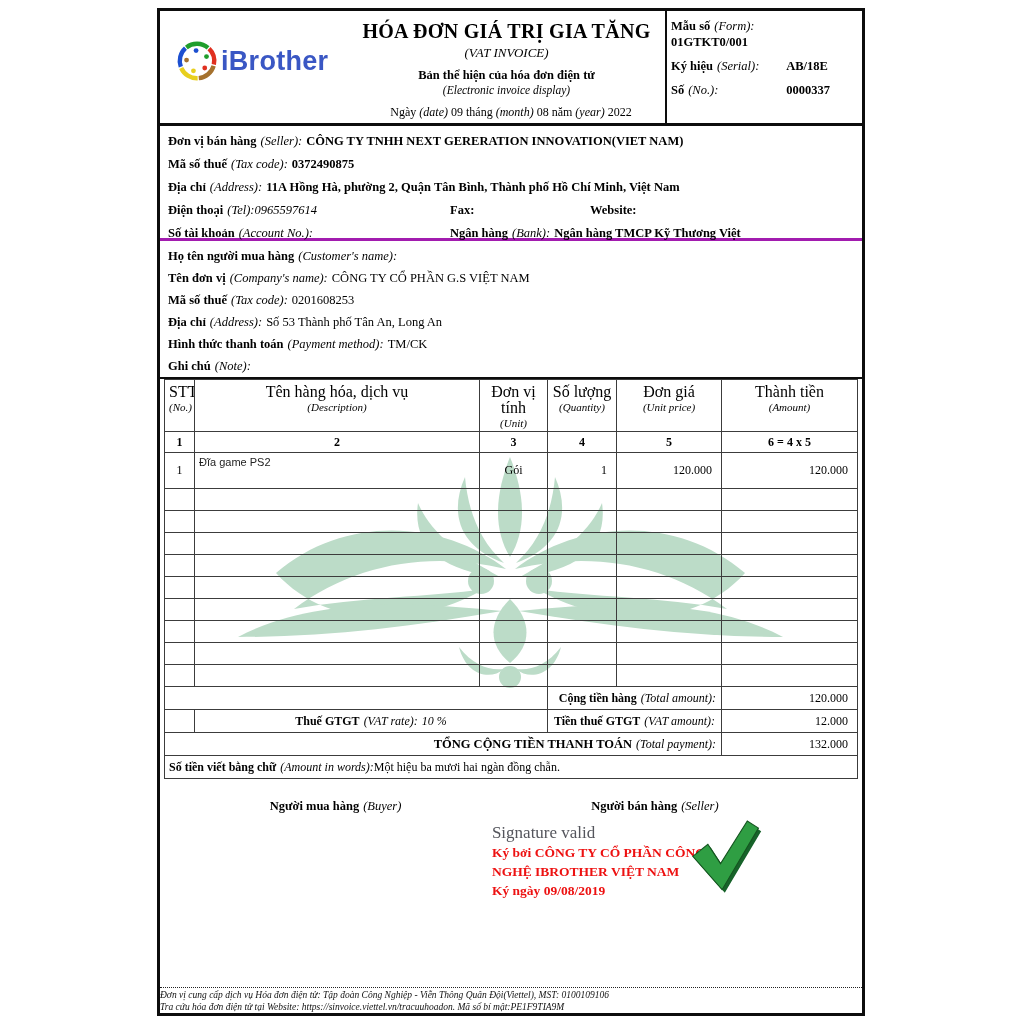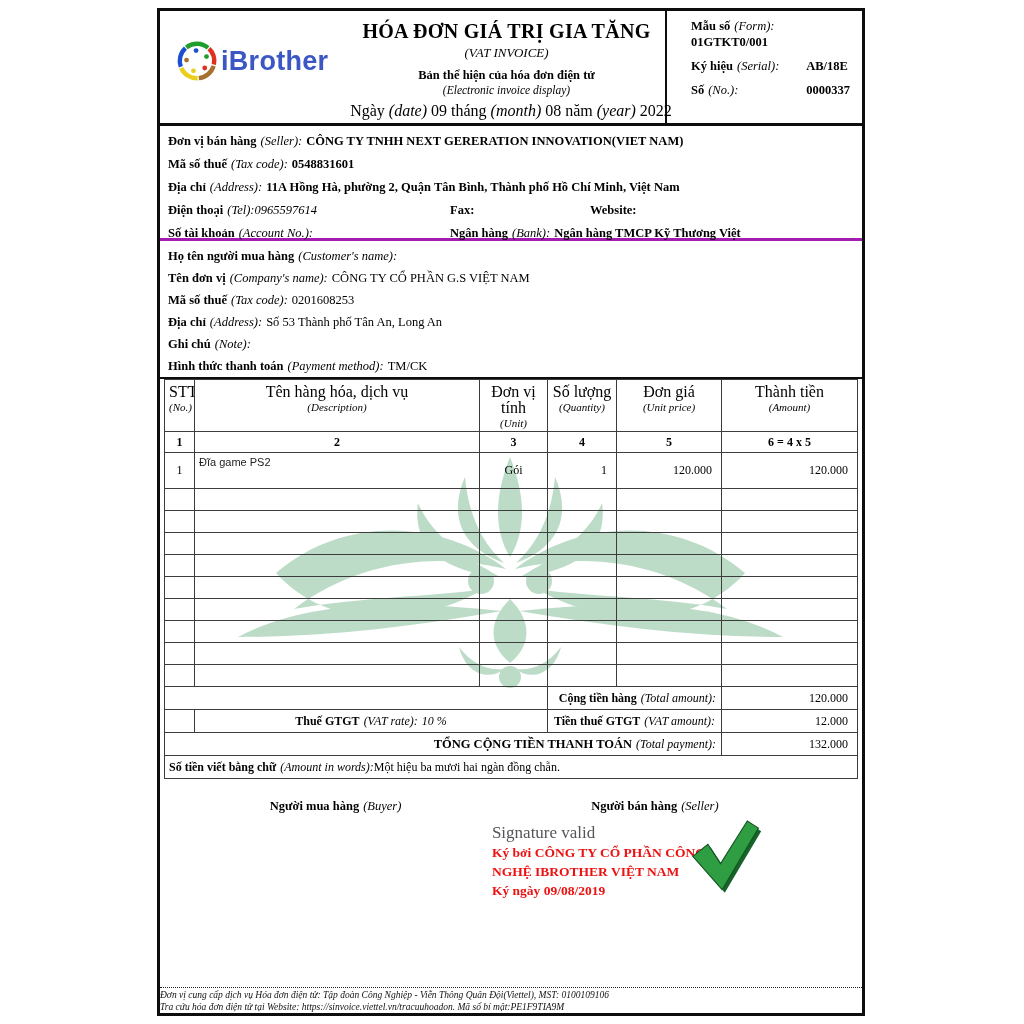--- a/index.html
+++ b/index.html
@@ -15,23 +15,23 @@
   .hdr{position:relative;height:115px;border-bottom:3px solid #0d0d0d;box-sizing:border-box;display:flex;}
   .logo{width:188px;display:flex;align-items:center;padding-left:14px;box-sizing:border-box;margin-top:-12px;}
   .logo svg{flex:none;}
   .logo-txt{font-family:"Liberation Sans","DejaVu Sans",sans-serif;font-weight:bold;
             font-size:27px;color:#3a57c4;margin-left:1px;letter-spacing:.3px;}
   .hdr-center{flex:1;text-align:center;padding-top:9px;}
   .title{font-size:20px;font-weight:bold;letter-spacing:.3px;white-space:nowrap;}
   .subtitle{font-style:italic;font-size:13px;margin-top:2px;}
   .note{font-weight:bold;font-size:12.5px;margin-top:7px;}
   .note-en{font-style:italic;font-size:11.5px;margin-top:1px;}
-  .date-line{position:absolute;left:0;right:0;bottom:3px;text-align:center;font-size:16px;}
+  .date-line{position:absolute;left:0;right:0;bottom:3px;text-align:center;font-size:12px;}
   .hdr-right{width:197px;border-left:2px solid #0d0d0d;box-sizing:border-box;
-             padding:7px 4px 0 24px;font-size:12.5px;line-height:16px;}
+             padding:7px 4px 0 4px;font-size:12.5px;line-height:16px;}
   .meta-pair{margin-bottom:8px;}
   .meta-k{display:inline-block;width:112px;}
 
   
   .sec{padding:4px 8px;font-size:12.5px;box-sizing:border-box;}
   .sec .row{position:relative;height:23px;line-height:23px;white-space:nowrap;}
   .seller{height:115px;border-bottom:3px solid #a21caf;}
   .buyer{height:138px;border-bottom:2px solid #0d0d0d;}
   .buyer .row{height:22px;line-height:22px;}
   .at282{position:absolute;left:282px;text-align:right;}
@@ -145,21 +145,21 @@
       <span>năm</span> <span class="it">(year)</span>
       <span>2022</span>
     </div>
   </div>
 
   <div class="sec seller">
     <div class="row">
       <span class="b sp">Đơn vị bán hàng</span><span class="it sp">(Seller):</span><span class="b">CÔNG TY TNHH NEXT GERERATION INNOVATION(VIET NAM)</span>
     </div>
     <div class="row">
-      <span class="b sp">Mã số thuế</span><span class="it sp">(Tax code):</span><span class="b">0548831601</span>
+      <span class="b sp">Mã số thuế</span><span class="it sp">(Tax code):</span><span class="b">0372490875</span>
     </div>
     <div class="row">
       <span class="b sp">Địa chỉ</span><span class="it sp">(Address):</span><span class="b">11A Hồng Hà, phường 2, Quận Tân Bình, Thành phố Hồ Chí Minh, Việt Nam</span>
     </div>
     <div class="row">
       <span class="b sp">Điện thoại</span><span class="it">(Tel):</span><span class="it">0965597614</span>
       <span class="b at282">Fax:</span>
       <span class="b at422">Website:</span>
     </div>
     <div class="row">
@@ -175,24 +175,24 @@
     <div class="row">
       <span class="b sp">Tên đơn vị</span><span class="it sp">(Company's name):</span><span>CÔNG TY CỔ PHẦN G.S VIỆT NAM</span>
     </div>
     <div class="row">
       <span class="b sp">Mã số thuế</span><span class="it sp">(Tax code):</span><span>0201608253</span>
     </div>
     <div class="row">
       <span class="b sp">Địa chỉ</span><span class="it sp">(Address):</span><span>Số 53 Thành phố Tân An, Long An</span>
     </div>
     <div class="row">
+      <span class="b sp">Hình thức thanh toán</span><span class="it sp">(Payment method):</span><span>TM/CK</span>
+    </div>
+    <div class="row">
       <span class="b sp">Ghi chú</span><span class="it">(Note):</span><span></span>
-    </div>
-    <div class="row">
-      <span class="b sp">Hình thức thanh toán</span><span class="it sp">(Payment method):</span><span>TM/CK</span>
     </div>
   </div>
 
   <table class="items">
     <colgroup>
       <col style="width:30px">
         <col style="width:285px">
         <col style="width:68px">
       <col style="width:69px">
         <col style="width:105px">

